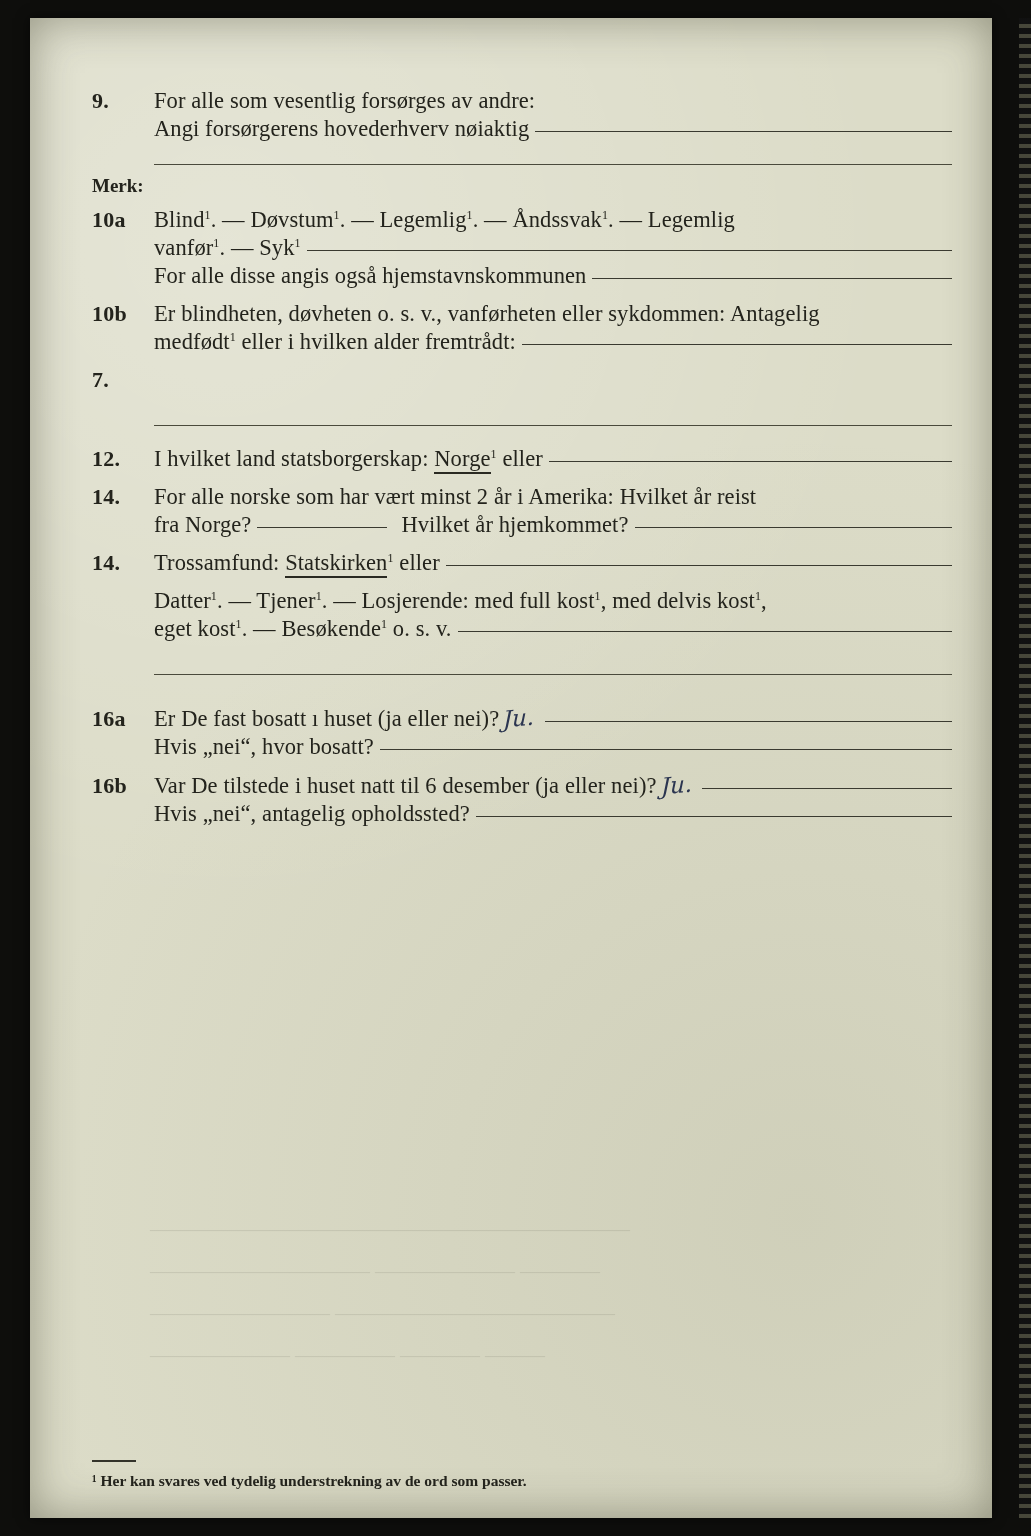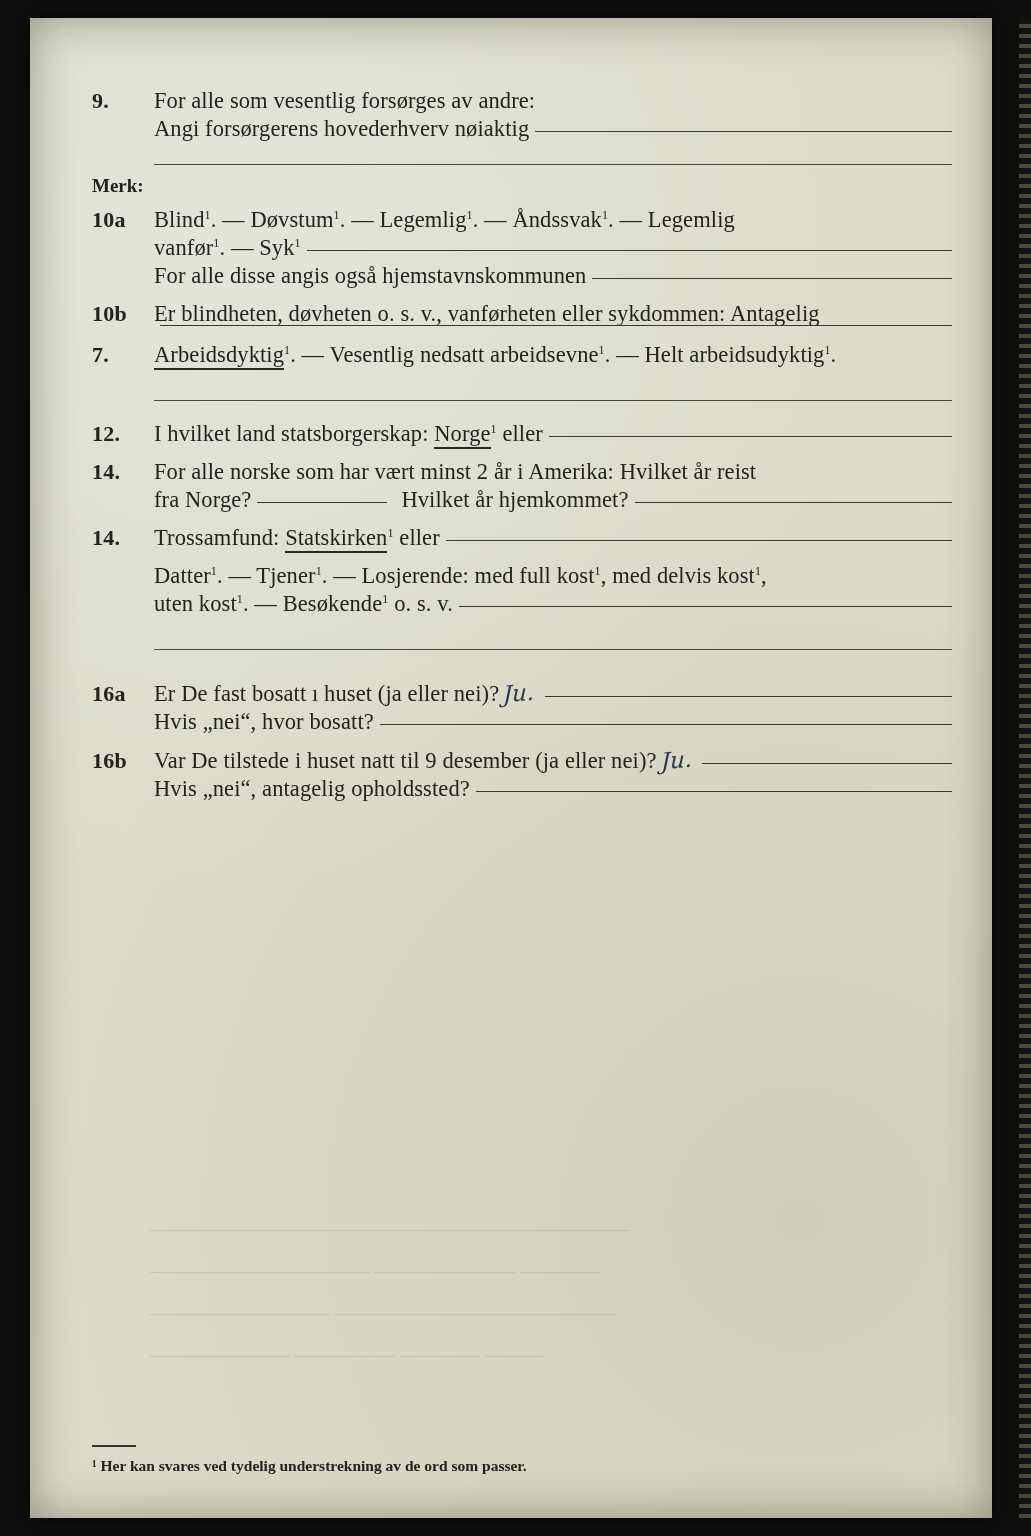--- a/index.html
+++ b/index.html
@@ -125,21 +125,21 @@
     font-style: italic;
     font-size: 23px;
     color: #2b3550;
     transform: rotate(-5deg) skewX(-6deg);
     display: inline-block;
     padding: 0 4px;
   }
   .footnote {
     position: absolute;
     left: 62px;
-    bottom: 43px;
+    bottom: 28px;
     width: 860px;
     font-size: 15.5px;
     font-weight: 700;
     color: #23231c;
   }
   .footnote .dash {
     display: inline-block;
     width: 44px;
     border-top: 2px solid #33332a;
     position: relative;
@@ -203,28 +203,28 @@
       </div>
 
       <div class="gap-s"></div>
 
       <div class="row">
         <div class="num">10b</div>
         <div class="txt">Er blindheten, døvheten o. s. v., vanførheten eller sykdommen: Antagelig</div>
       </div>
       <div class="row">
         <div class="num"></div>
+        <div class="txt"><span>medfødt</span><span class="sup">1</span><span> eller i hvilken alder fremtrådt:</span></div>
         <div class="line-fill"></div>
       </div>
 
       <div class="gap-s"></div>
 
       <div class="row">
         <div class="num">7.</div>
-        <div class="txt"><span class="ul">Arbeidsdyktig</span><span class="sup">1</span><span>. — Vesentlig nedsatt arbeidsevne</span><span class="sup">1</span><span>. — Helt arbeidsudyktig</span><span class="sup">1</span><span>.</span></div>
       </div>
 
       <div class="gap-m"></div>
       <div class="indent">
           <div class="hr"></div>
         </div>
       <div class="gap-s"></div>
 
       <div class="row">
         <div class="num">12.</div>
@@ -255,21 +255,21 @@
       </div>
 
       <div class="gap-s"></div>
 
       <div class="row">
         <div class="num"></div>
         <div class="txt"><span>Datter</span><span class="sup">1</span><span>. — Tjener</span><span class="sup">1</span><span>. — Losjerende:  med full kost</span><span class="sup">1</span><span>, med delvis kost</span><span class="sup">1</span><span>,</span></div>
       </div>
       <div class="row">
         <div class="num"></div>
-        <div class="txt"><span>uten kost</span><span class="sup">1</span><span>. — Besøkende</span><span class="sup">1</span><span> o. s. v.</span></div>
+        <div class="txt"><span>eget kost</span><span class="sup">1</span><span>. — Besøkende</span><span class="sup">1</span><span> o. s. v.</span></div>
         <div class="line-fill"></div>
       </div>
 
       <div class="gap-m"></div>
       <div class="indent">
           <div class="hr"></div>
         </div>
       <div class="gap-m"></div>
 
       <div class="row">
@@ -281,21 +281,21 @@
       <div class="row">
         <div class="num"></div>
         <div class="txt">Hvis „nei“, hvor bosatt?</div>
         <div class="line-fill"></div>
       </div>
 
       <div class="gap-s"></div>
 
       <div class="row">
         <div class="num">16b</div>
-        <div class="txt">Var De tilstede i huset natt til 9 desember (ja eller nei)?</div>
+        <div class="txt">Var De tilstede i huset natt til 6 desember (ja eller nei)?</div>
         <div class="hand">Ju.</div>
         <div class="line-fill"></div>
       </div>
       <div class="row">
         <div class="num"></div>
         <div class="txt">Hvis „nei“, antagelig opholdssted?</div>
         <div class="line-fill"></div>
       </div>
 
     </div>

